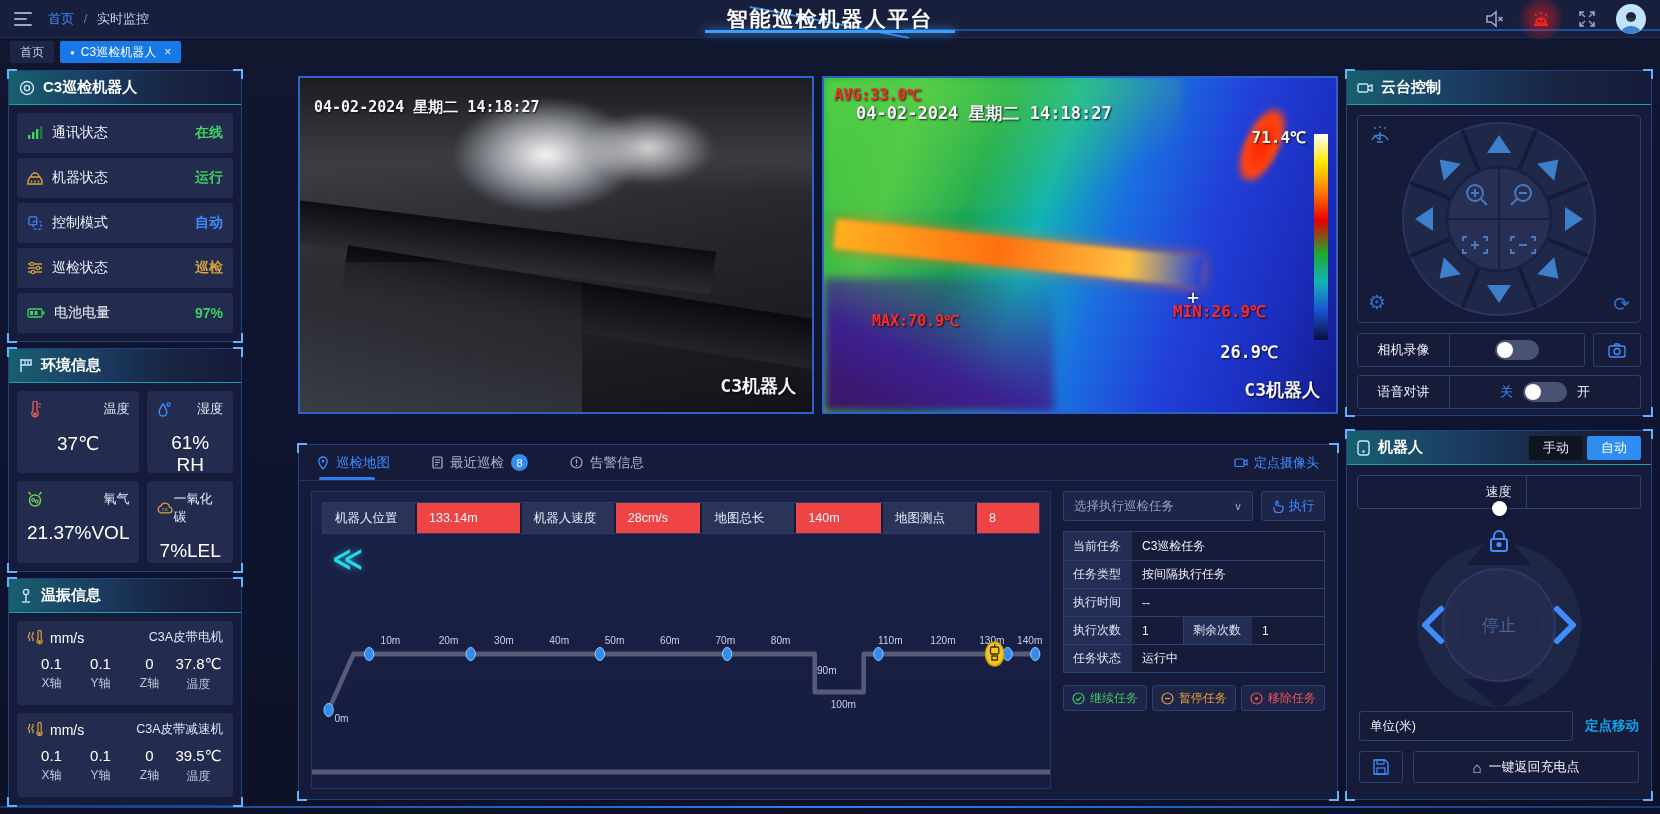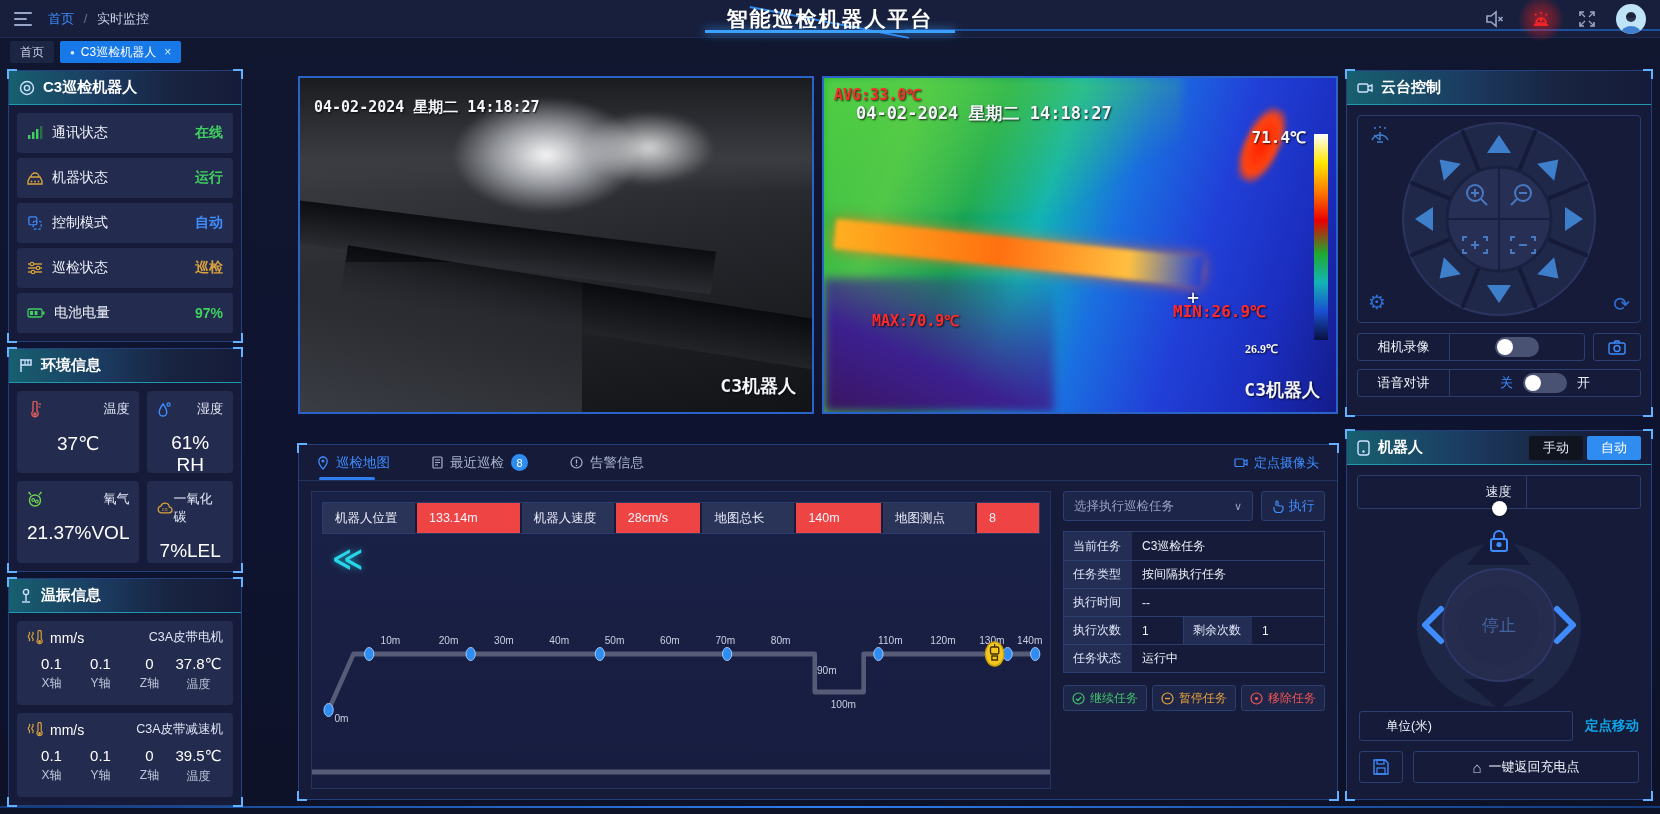--- a/index.html
+++ b/index.html
@@ -133,21 +133,21 @@
   .tv { flex:1; display:flex; align-items:center; padding-left:10px; font-size:12px; color:#eef1fa; }
   .tv.half { flex:0 0 52px; border-right:1px solid #2b4070; }
   .tbtns { margin-top:12px; display:flex; justify-content:space-between; }
   .tbtn { height:26px; padding:0 8px; background:#1d2548; border:1px solid #2b4070; border-radius:3px; display:flex; align-items:center; gap:5px; font-size:12px; cursor:pointer; }
   .tbtn.green { color:#45c26b; } .tbtn.orange { color:#e6a23c; } .tbtn.red { color:#f25555; }
 
   
   .p-ptz { height:346px; }
   .ptz-box { margin:10px; height:208px; border:1px solid #2b4070; border-radius:4px; position:relative; }
   .ptz-corner { position:absolute; cursor:pointer; }
-  .io-row { margin:8px 10px 0 10px; height:28px; display:flex; }
+  .io-row { margin:8px 10px 0 10px; height:34px; display:flex; }
   .io-box { flex:1; border:1px solid #2b4070; border-radius:3px; display:flex; align-items:center; }
   .lbl-cell { width:92px; height:100%; border-right:1px solid #2b4070; display:flex; align-items:center; justify-content:center; font-size:13px; color:#eef1fa; }
   .tg { width:44px; height:20px; border-radius:10px; background:#4a5274; position:relative; cursor:pointer; }
   .tg i { position:absolute; left:2px; top:2px; width:16px; height:16px; border-radius:50%; background:#fff; }
   .snap-btn { width:48px; margin-left:8px; border:1px solid #2b4070; border-radius:3px; display:flex; align-items:center; justify-content:center; cursor:pointer; }
   .tg-zone { flex:1; display:flex; align-items:center; justify-content:center; gap:10px; font-size:13px; }
   .tg-off { color:#3f8cff; } .tg-on { color:#eef1fa; }
 
   .p-rc { flex:1; }
   .p-rc .panel-h { justify-content:flex-start; }
@@ -156,21 +156,21 @@
   .mbtn.manual { background:#10141f; color:#dfe5f5; }
   .mbtn.auto { background:#2f8cf0; color:#fff; }
   .speed-row { margin:10px 10px 0 10px; height:34px; border:1px solid #2b4070; border-radius:3px; display:flex; align-items:center;flex-direction:column; }
   .speed-lbl { width:56px; height:100%; border-right:1px solid #2b4070; display:flex; align-items:center; justify-content:center; font-size:13px; }
   .slider { flex:1; position:relative; height:100%; cursor:pointer; }
   .slider .track { position:absolute; left:12px; right:12px; top:50%; height:4px; margin-top:-2px; background:#3a4266; border-radius:2px; }
   .slider .fill { position:absolute; left:12px; top:50%; height:4px; margin-top:-2px; width:55%; background:#9aa3c0; border-radius:2px; }
   .slider .knob { position:absolute; left:55%; top:50%; width:15px; height:15px; margin:-7px 0 0 -7px; border-radius:50%; background:#fff; box-shadow:0 0 4px rgba(0,0,0,.5); }
   .rc-pad { margin-top:4px; display:flex; justify-content:center; }
   .unit-row { margin:2px 12px 0 12px; display:flex; align-items:center; gap:12px; }
-  .unit-box { flex:1; height:30px; border:1px solid #2b4070; border-radius:3px; display:flex; align-items:center; padding-left:26px; font-size:12.5px; color:#eef1fa; }
+  .unit-box { flex:1; height:30px; border:1px solid #2b4070; border-radius:3px; display:flex; align-items:center; padding-left:10px; font-size:12.5px; color:#eef1fa; }
   .move-link { color:#0ea5e9; font-size:13.5px; font-weight:bold; cursor:pointer; }
   .rc-bottom { margin:10px 12px 0 12px; display:flex; gap:10px; }
   .disk-btn { width:44px; height:32px; border:1px solid #2b4070; border-radius:3px; display:flex; align-items:center; justify-content:center; cursor:pointer; }
   .charge-btn { flex:1; height:32px; border:1px solid #2b4070; border-radius:3px; display:flex; align-items:center; justify-content:center; gap:7px; font-size:13px; color:#eef1fa; cursor:pointer; }
   .home-glyph { font-size:15px; color:#cdd5ea; }
 </style>
 </head>
 <body>
 
 <div id="app">
@@ -476,21 +476,21 @@
           <div class="th-band"></div>
           <div class="th-red"></div>
           <div class="th-purp"></div>
           <div class="th-scale"></div>
           <div class="ov r" style="left:10px;top:6px;font-size:15px;font-weight:bold;">AVG:33.0℃</div>
           <div class="ov w" style="left:32px;top:24px;font-size:17px;font-weight:bold;">04-02-2024 星期二 14:18:27</div>
           <div class="ov w" style="right:30px;top:48px;font-size:16px;font-weight:bold;">71.4℃</div>
           <div class="ov r" style="left:48px;top:232px;font-size:15px;font-weight:bold;">MAX:70.9℃</div>
           <div class="th-cross" style="left:363px;top:207px;">+</div>
           <div class="ov r" style="right:70px;top:222px;font-size:16px;font-weight:bold;">MIN:26.9℃</div>
-          <div class="ov w" style="right:58px;top:262px;font-size:12px;font-weight:bold;font-family:Liberation Serif, serif;">26.9℃</div>
+          <div class="ov w" style="right:58px;top:262px;font-size:17px;font-weight:bold;">26.9℃</div>
           <div class="ov w" style="right:16px;bottom:10px;font-size:18px;font-weight:bold;">C3机器人</div>
         </div>
       </div>
 
       <div class="panel p-map">
         <i class="c tl"></i>
           <i class="c tr"></i>
           <i class="c bl"></i>
           <i class="c br"></i>
         <div class="mtabs">

